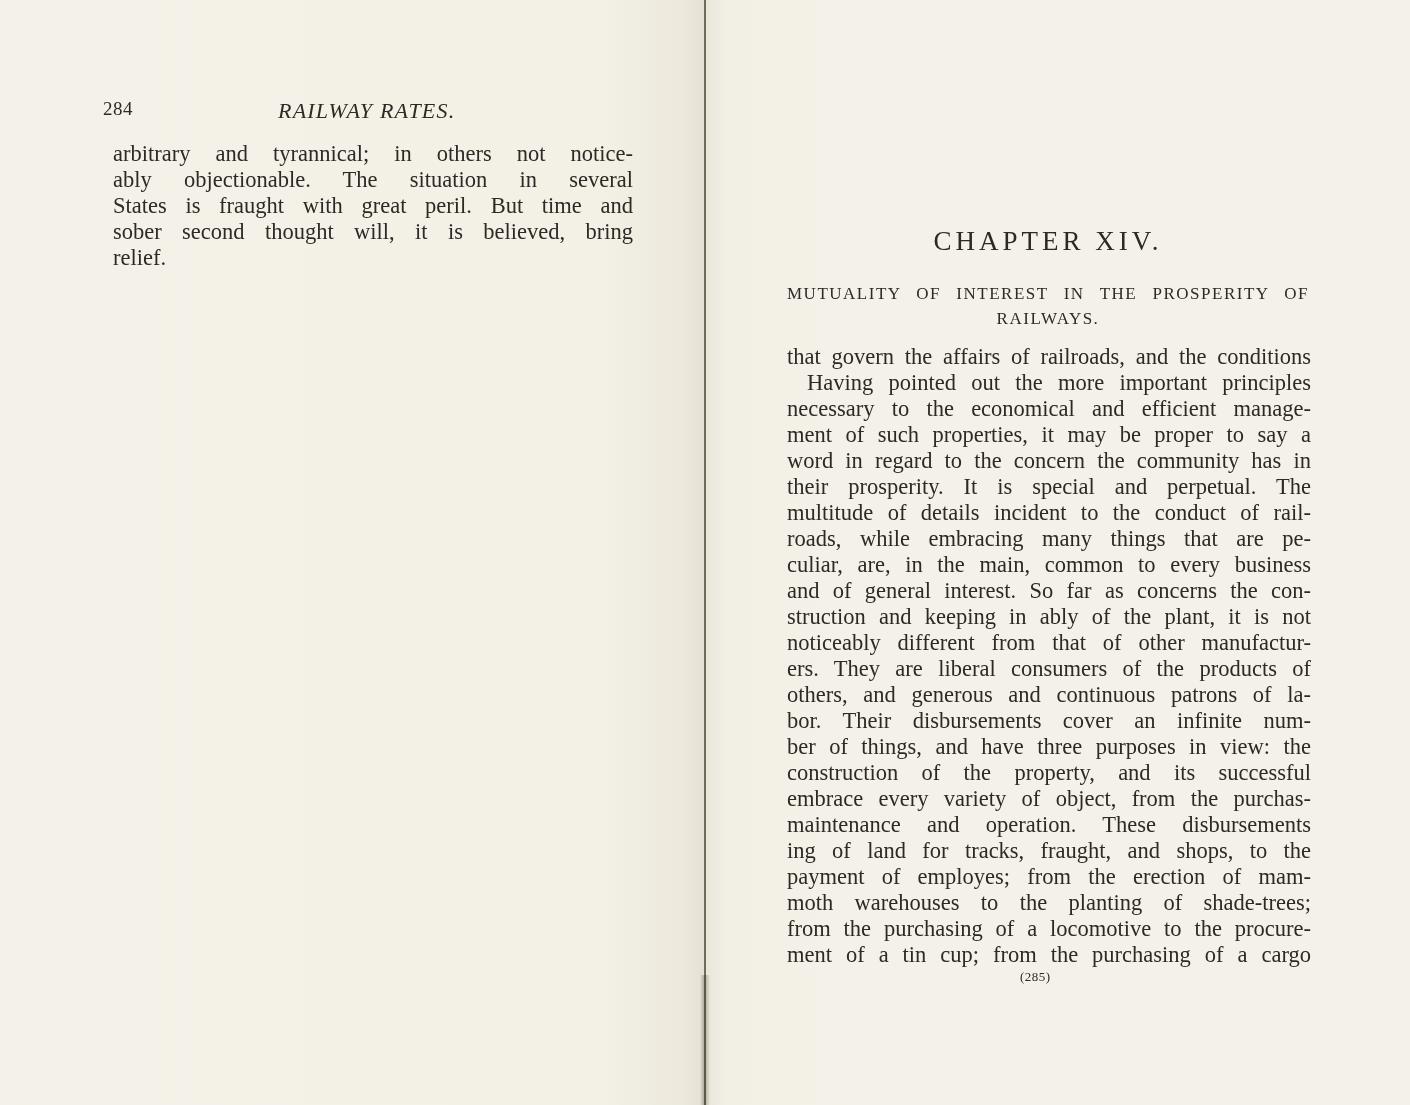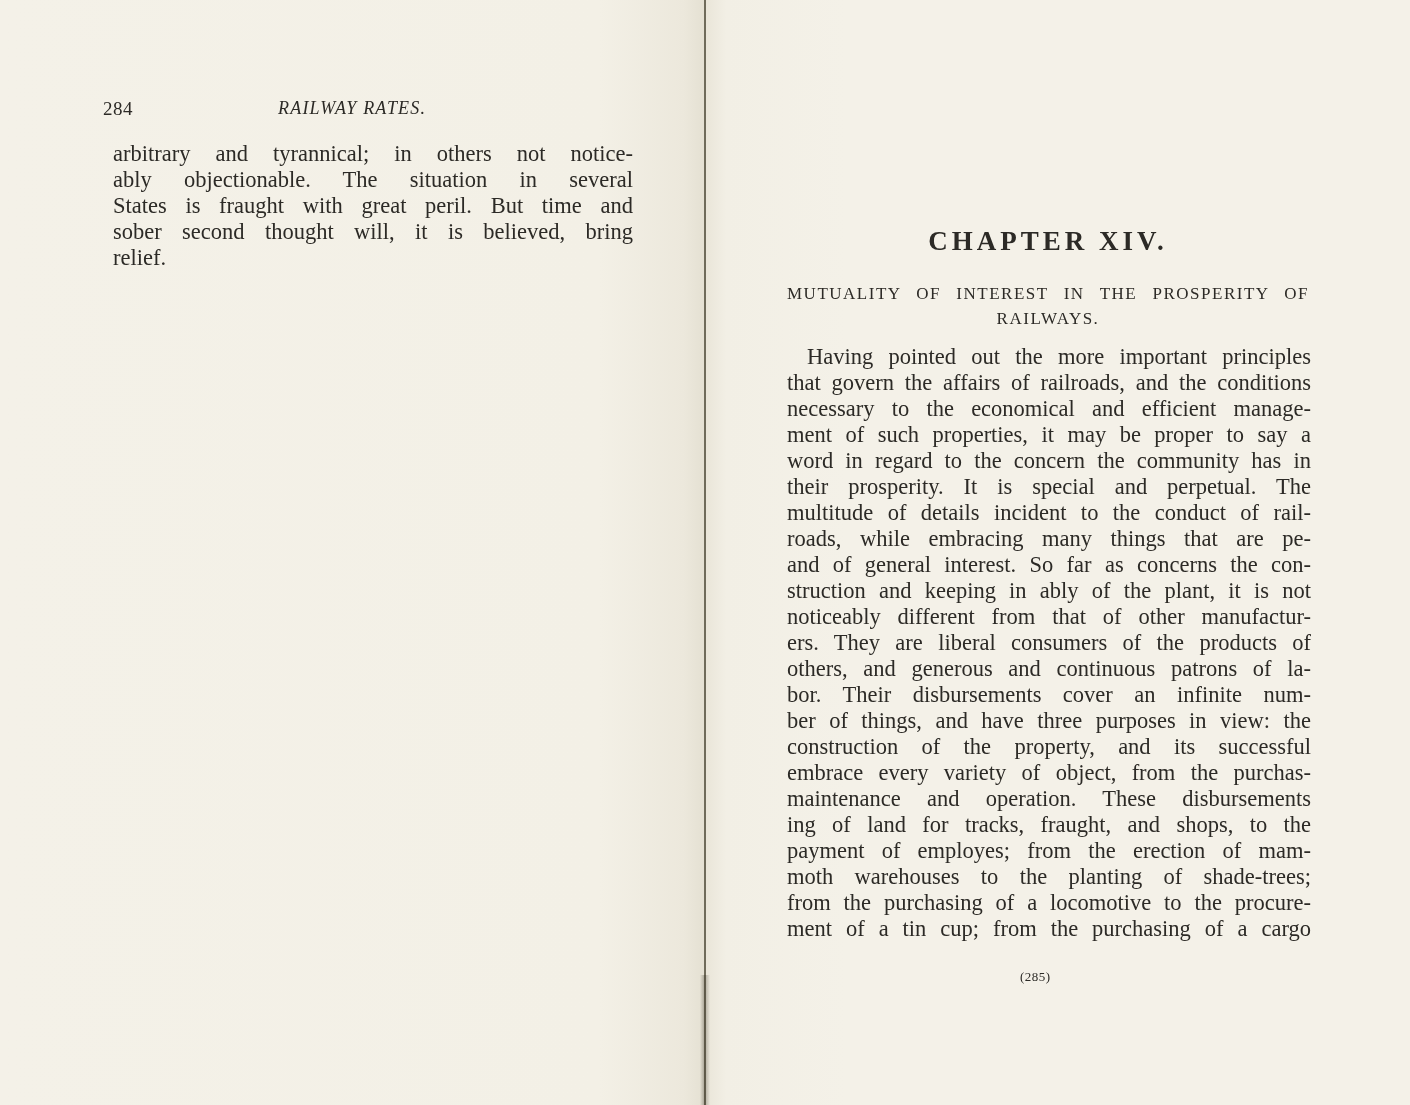--- a/index.html
+++ b/index.html
@@ -66,21 +66,21 @@
       left: 0;
       top: 0;
       letter-spacing: 0.5px;
     }
     .running-title {
       position: absolute;
       left: 175px;
       top: 0;
       font-style: italic;
       letter-spacing: 1.2px;
-      font-size: 18px;
+      font-size: 22px;
     }
     .left-text {
       position: absolute;
       top: 141px;
       left: 113px;
       width: 520px;
     }
     .line {
       display: block;
       height: 26px;
@@ -96,21 +96,21 @@
 
     
     .chapter-title {
       position: absolute;
       top: 226px;
       left: 787px;
       width: 522px;
       text-align: center;
       font-size: 27px;
       letter-spacing: 4px;
-      font-weight: bold;
+      font-weight: normal;
       margin: 0;
       line-height: 30px;
     }
     .chapter-subtitle {
       position: absolute;
       top: 281px;
       left: 787px;
       width: 522px;
       font-size: 17px;
       letter-spacing: 1.5px;
@@ -170,28 +170,29 @@
     <span class="line last">relief.</span>
   </div>
 
   <h1 class="chapter-title">CHAPTER XIV.</h1>
   <div class="chapter-subtitle">
     <span class="sub-line">MUTUALITY OF INTEREST IN THE PROSPERITY OF</span>
     <span class="sub-line center">RAILWAYS.</span>
   </div>
 
   <div class="right-text">
+    <span class="line">that govern the affairs of railroads, and the conditions</span>
     <span class="line indent">Having pointed out the more important principles</span>
-    <span class="line">that govern the affairs of railroads, and the conditions</span>
     <span class="line">necessary to the economical and efficient manage-</span>
     <span class="line">ment of such properties, it may be proper to say a</span>
     <span class="line">word in regard to the concern the community has in</span>
     <span class="line">their prosperity. It is special and perpetual. The</span>
     <span class="line">multitude of details incident to the conduct of rail-</span>
     <span class="line">roads, while embracing many things that are pe-</span>
+    <span class="line">culiar, are, in the main, common to every business</span>
     <span class="line">and of general interest. So far as concerns the con-</span>
     <span class="line">struction and keeping in ably of the plant, it is not</span>
     <span class="line">noticeably different from that of other manufactur-</span>
     <span class="line">ers. They are liberal consumers of the products of</span>
     <span class="line">others, and generous and continuous patrons of la-</span>
     <span class="line">bor. Their disbursements cover an infinite num-</span>
     <span class="line">ber of things, and have three purposes in view: the</span>
     <span class="line">construction of the property, and its successful</span>
     <span class="line">embrace every variety of object, from the purchas-</span>
     <span class="line">maintenance and operation. These disbursements</span>

